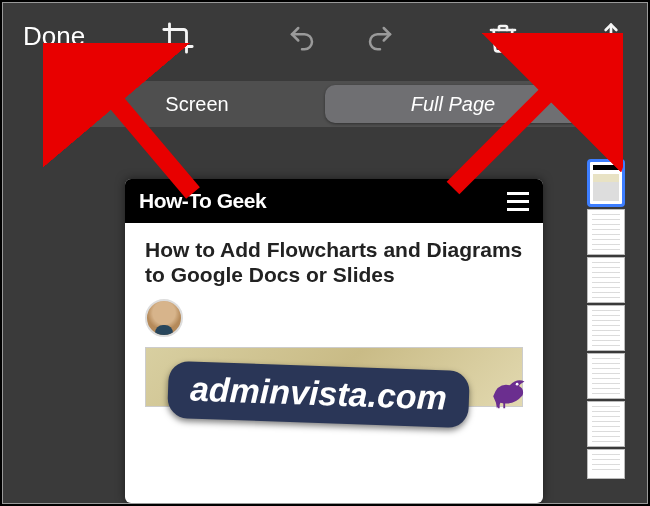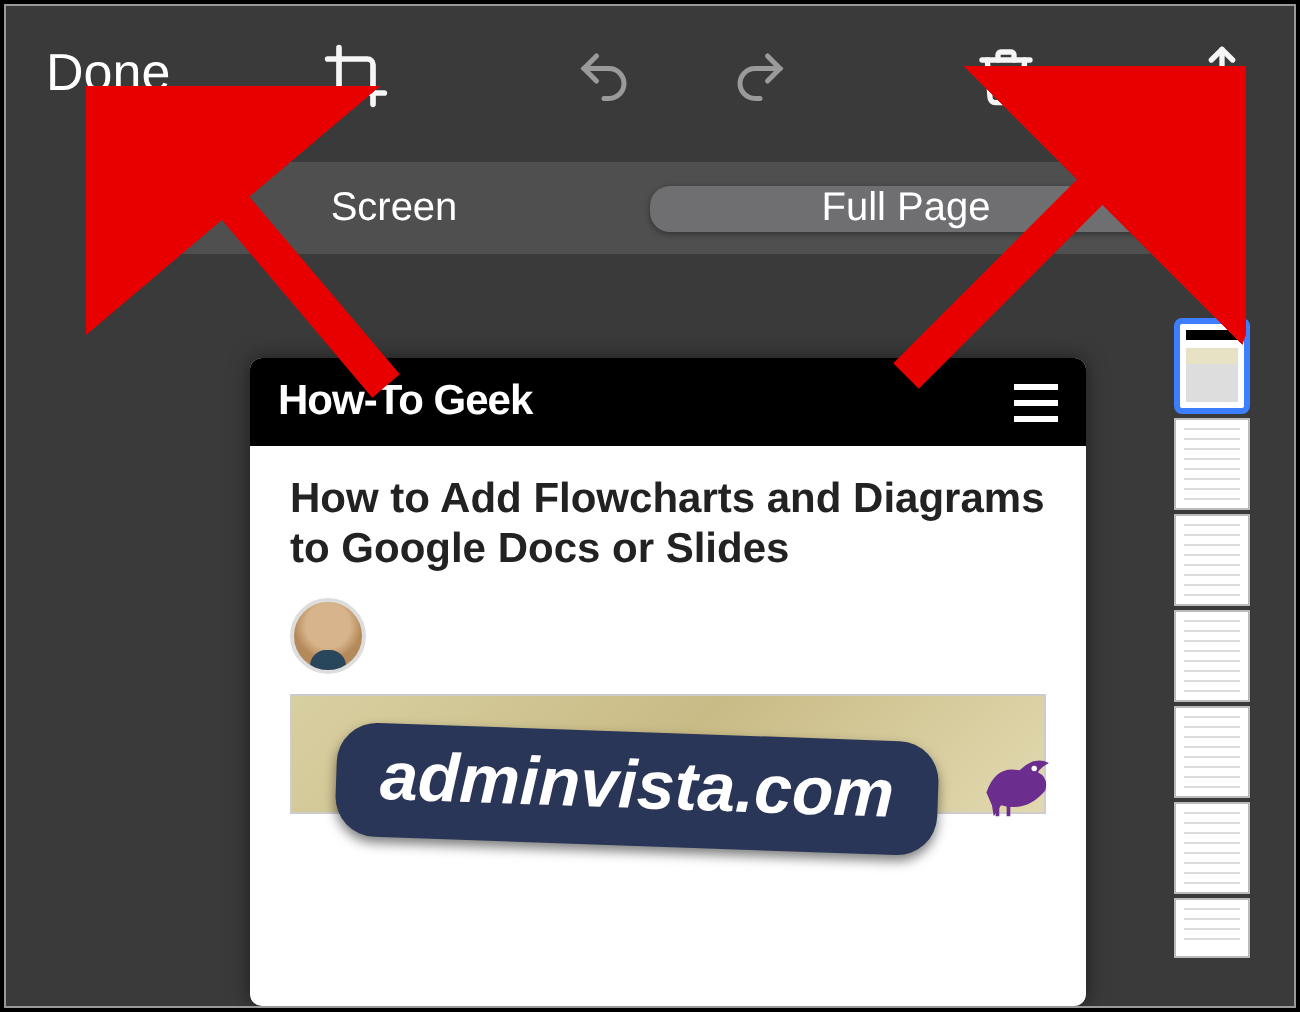--- a/index.html
+++ b/index.html
@@ -54,37 +54,37 @@
     padding: 8px 30px 18px 30px;
   }
   .segmented {
     display: flex;
     background: rgba(120,120,120,0.35);
     border-radius: 12px;
     padding: 4px;
     width: 520px;
     height: 46px;
     position: relative;
-    align-items: center;
   }
   .segment {
     flex: 1;
     display: flex;
     align-items: center;
     justify-content: center;
     color: #fff;
     font-size: 20px;
     border-radius: 10px;
     cursor: pointer;
     position: relative;
     z-index: 1;
   }
   .segment.active {
     background: #6f6f72;
     box-shadow: 0 1px 3px rgba(0,0,0,0.4);
+    font-style: italic;
   }
   
   .content-area {
     position: absolute;
     top: 134px;
     left: 0; right: 0; bottom: 0;
     background: #3a3a3a;
   }
   
   .page-preview {

